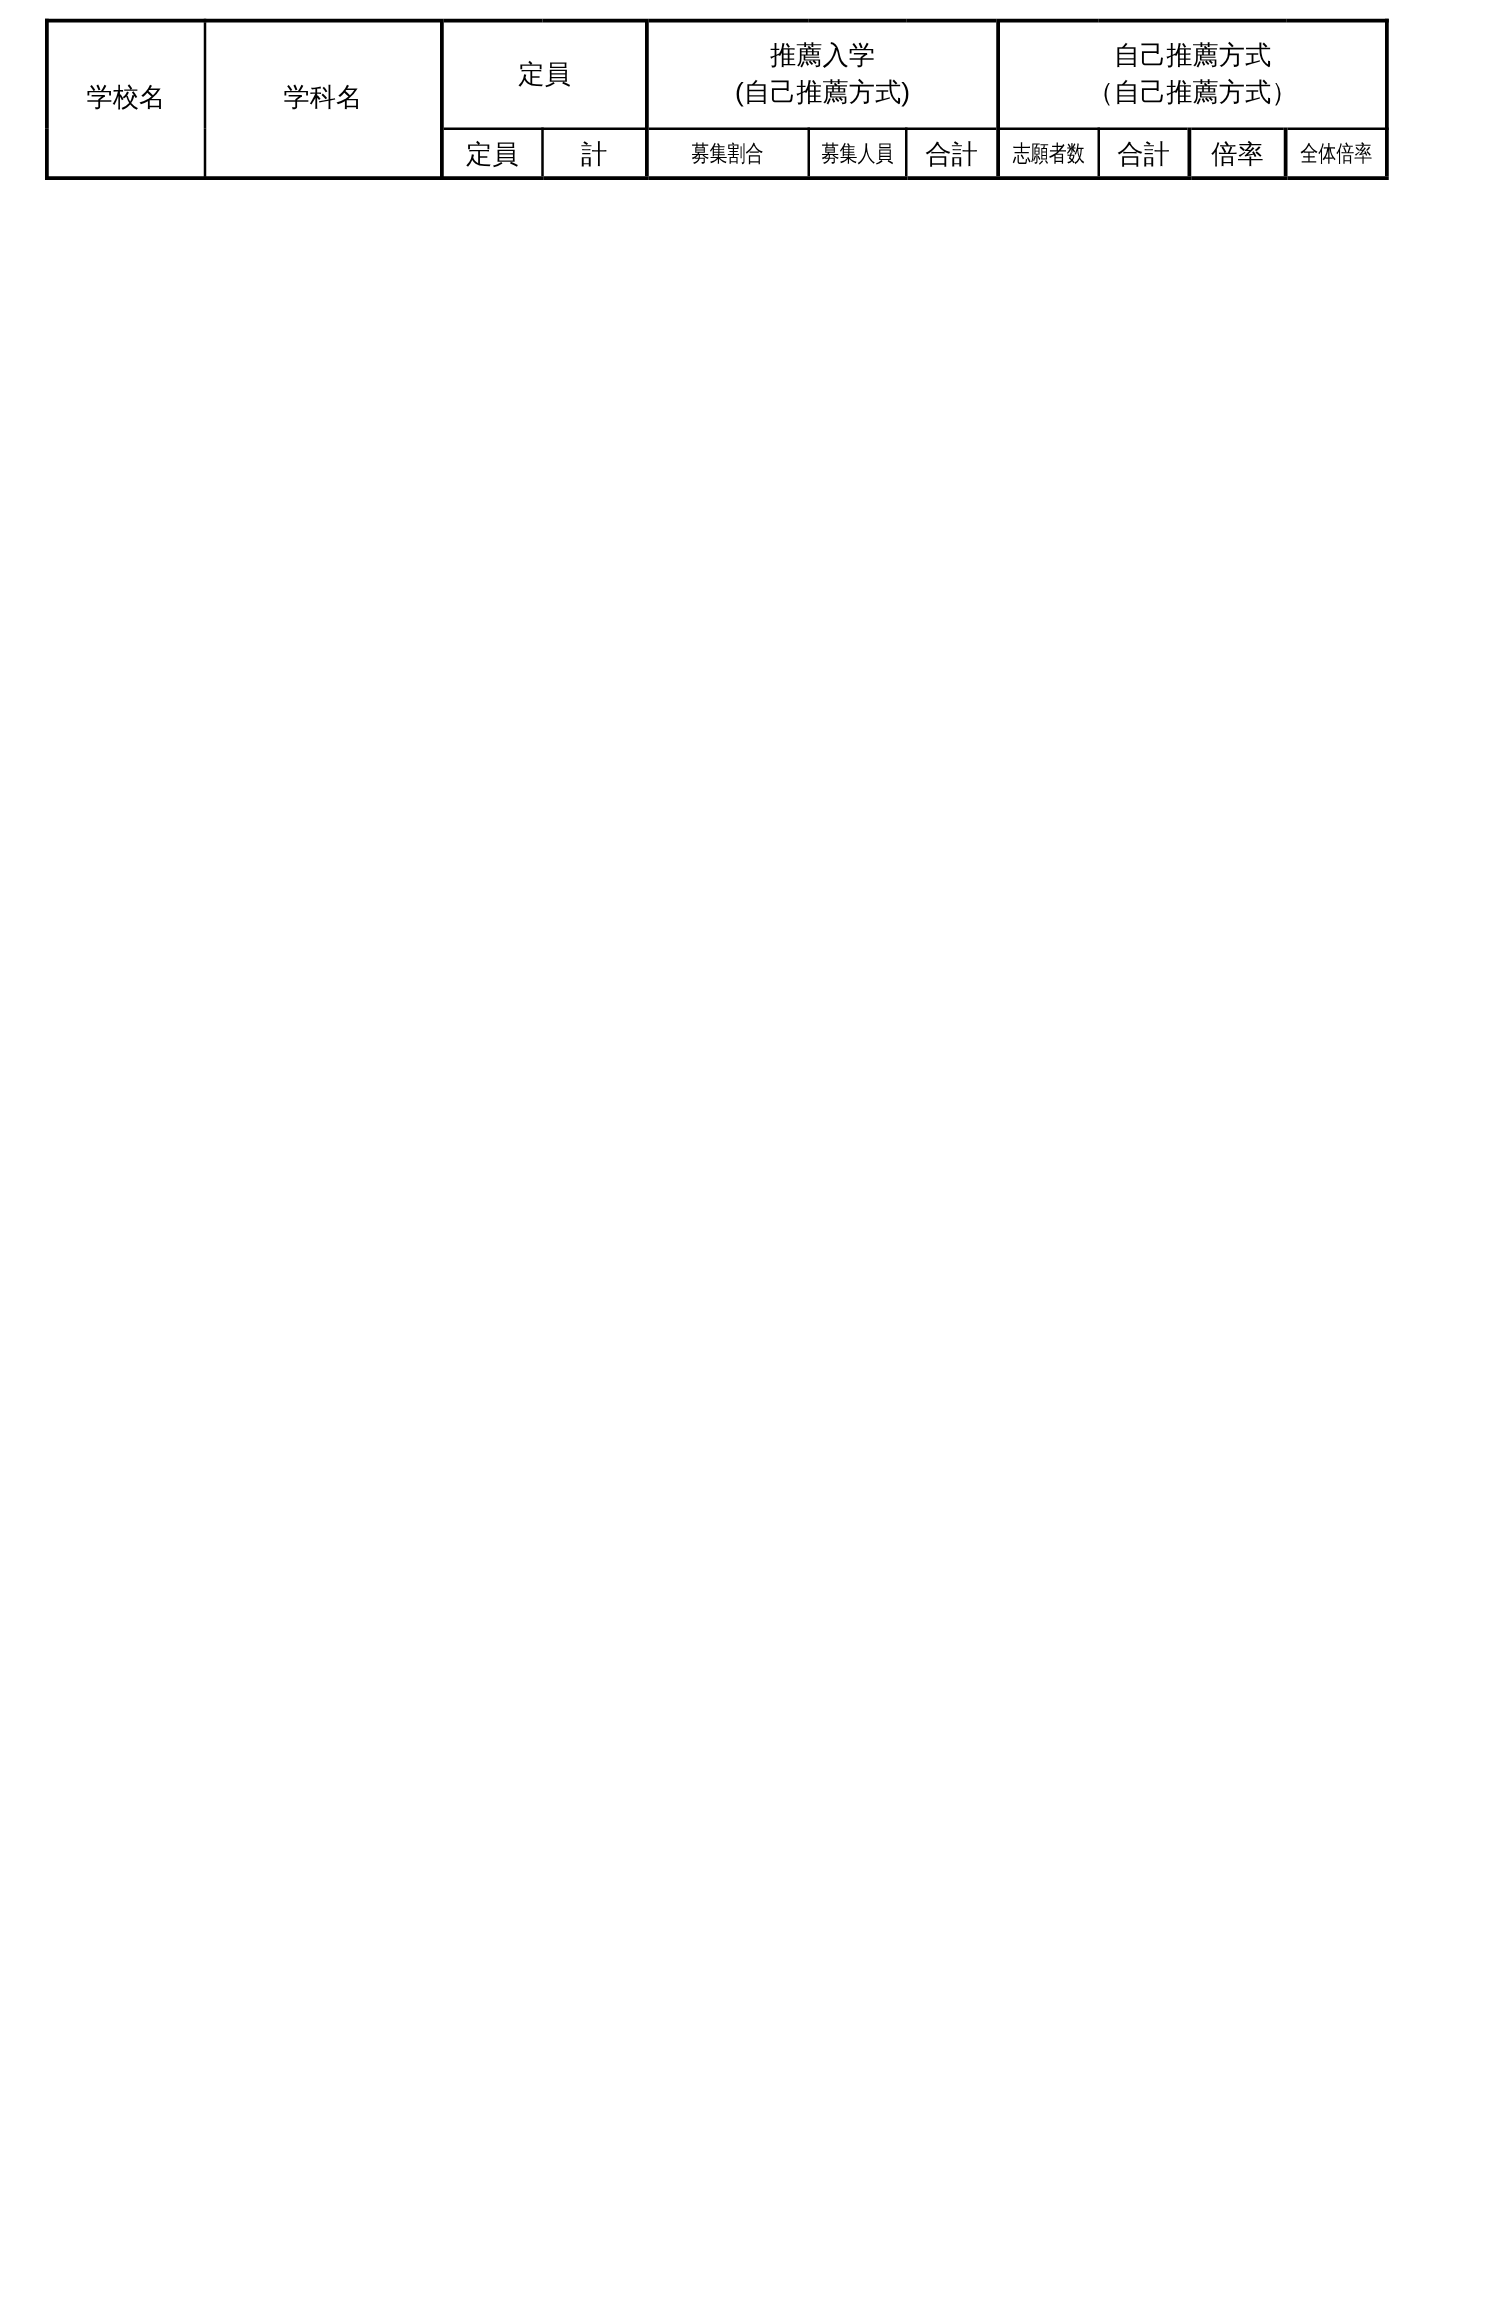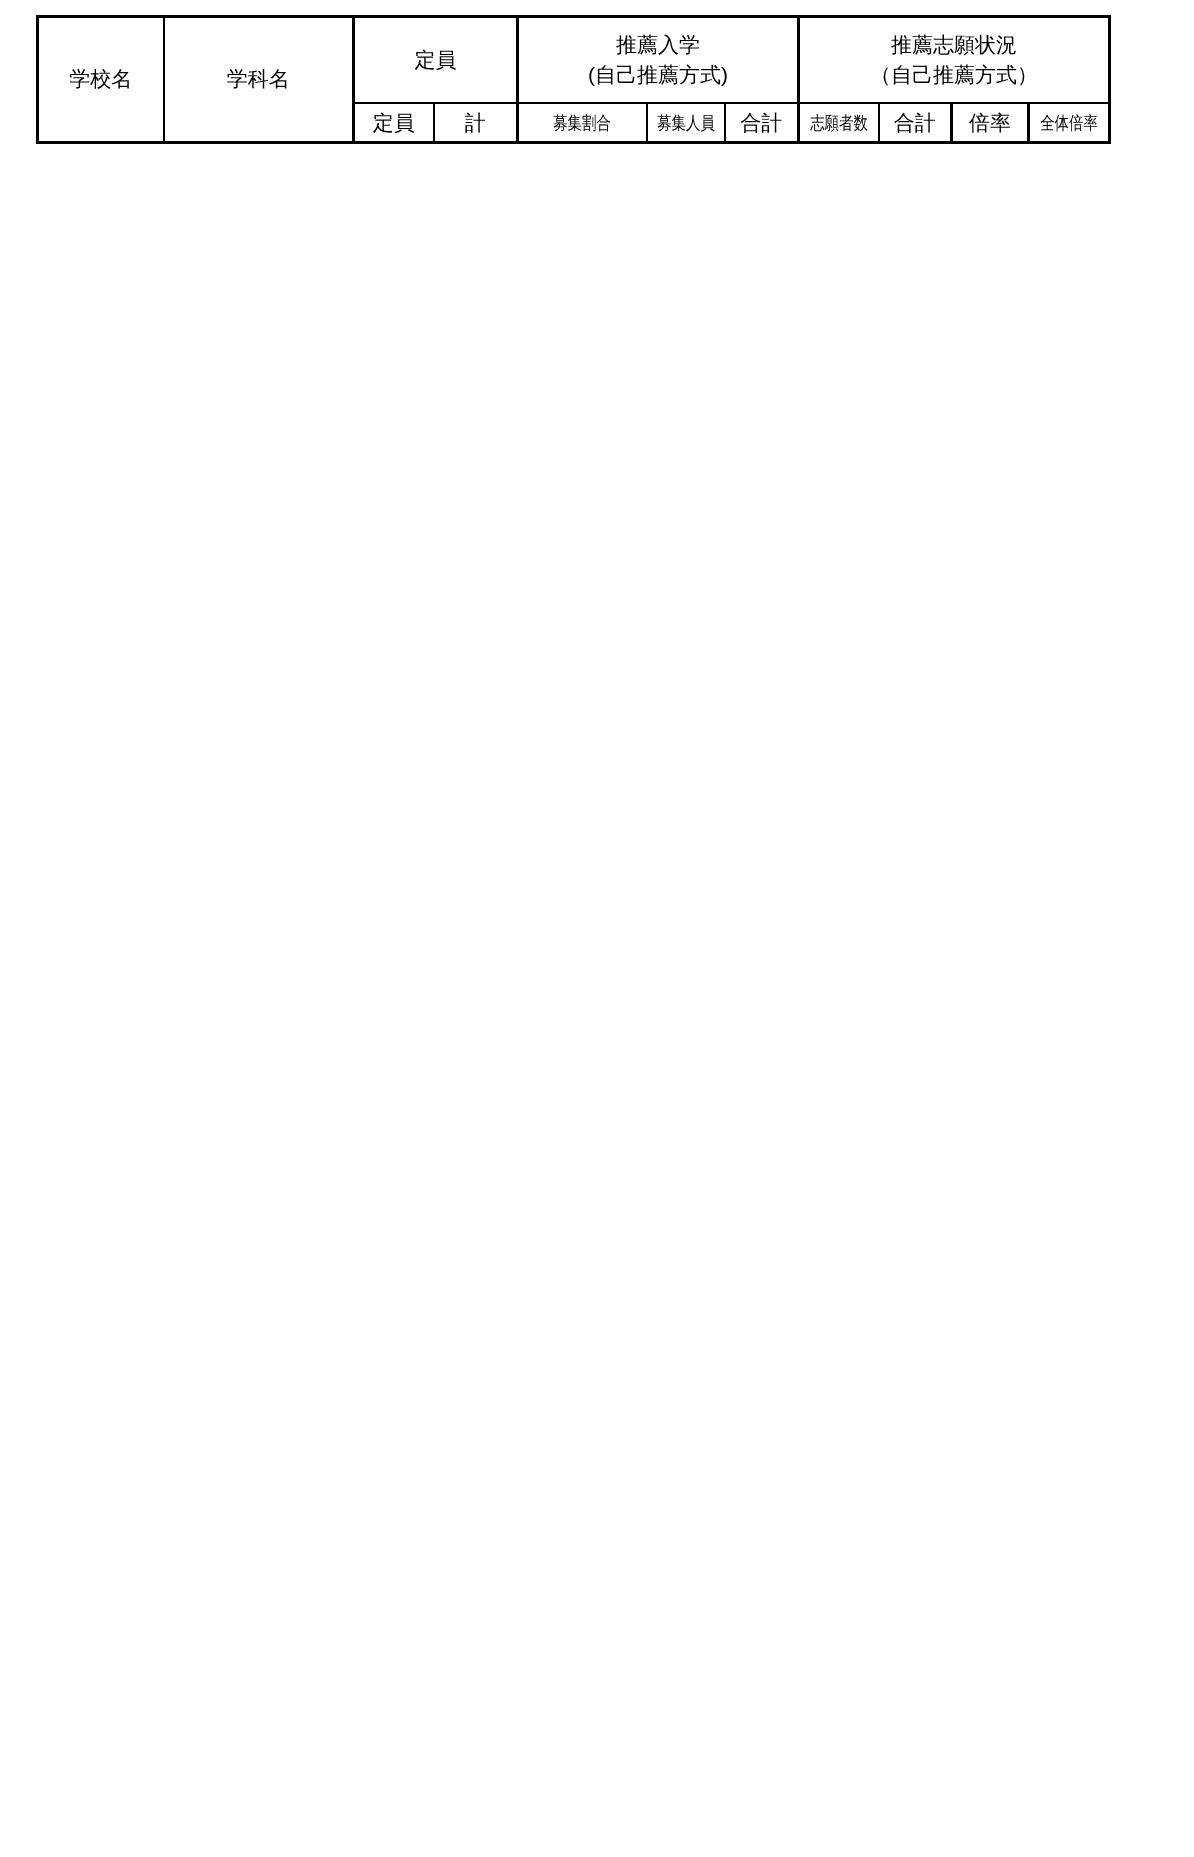--- a/index.html
+++ b/index.html
@@ -35,21 +35,21 @@
   <thead>
     <tr class="h1">
       <th rowspan="2"><span>学校名</span></th>
       <th rowspan="2"><span>学科名</span></th>
       <th colspan="2" class="bl3"><span>定員</span></th>
       <th colspan="3" class="bl3">
         <span>推薦入学</span><br>
         <span>(自己推薦方式)</span>
       </th>
       <th colspan="4" class="bl3">
-        <span>推薦志願状況</span><br>
+        <span>自己推薦方式</span><br>
         <span>（自己推薦方式）</span>
       </th>
     </tr>
     <tr class="h2">
       <th class="bl3"><span>定員</span></th>
       <th><span>計</span></th>
       <th class="bl3 sm"><span>募集割合</span></th>
       <th class="sm"><span>募集人員</span></th>
       <th><span>合計</span></th>
       <th class="bl3 sm"><span>志願者数</span></th>

